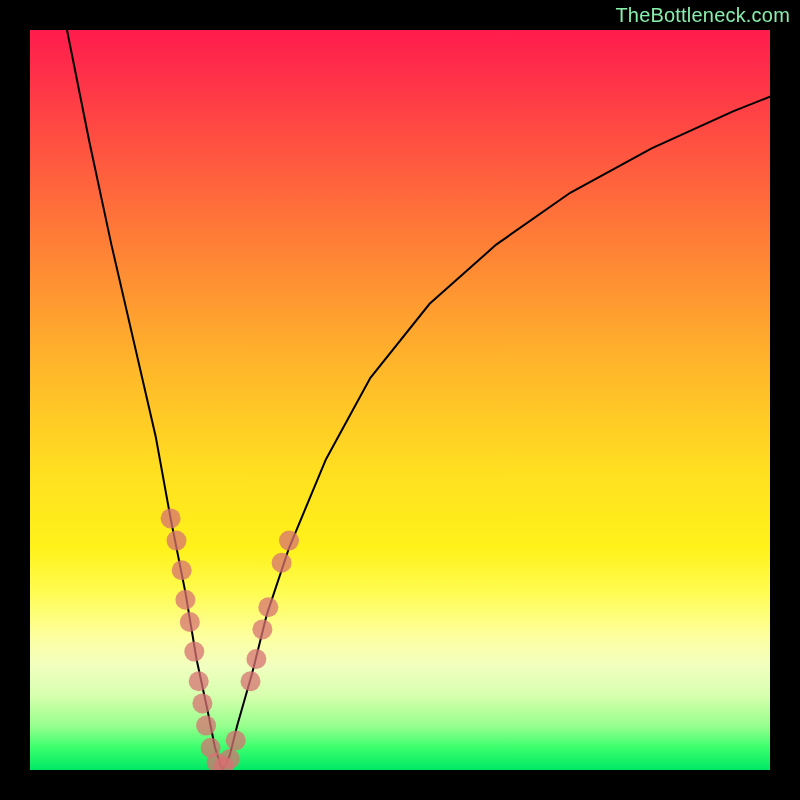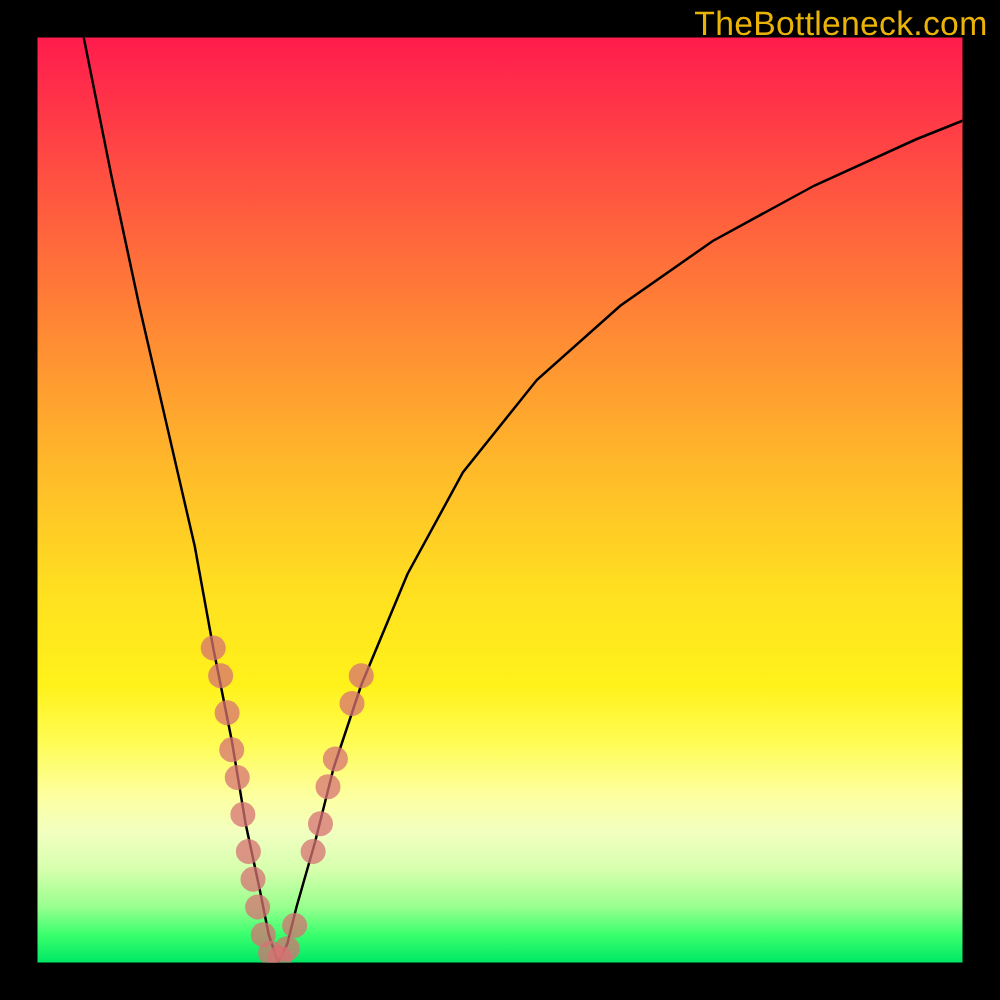--- a/index.html
+++ b/index.html
@@ -39,22 +39,22 @@
       #d6ffad 90%,
       #98ff8e 94%,
       #3aff6d 97%,
       #00e865 100%
     );
   }
   .watermark {
     position: absolute;
     top: 4px;
     right: 10px;
-    color: #eab308;
-    font-size: 27px;
+    color: #86efac;
+    font-size: 20px;
     font-weight: 500;
     letter-spacing: 0.2px;
     user-select: none;
     text-align: center;
   }
   svg.overlay {
     position: absolute;
     top: 0;
     left: 0;
     width: 740px;

